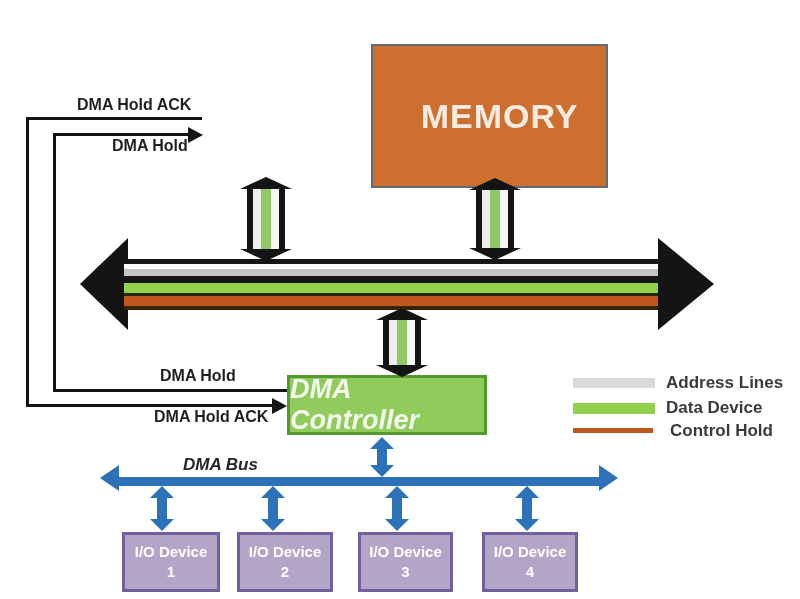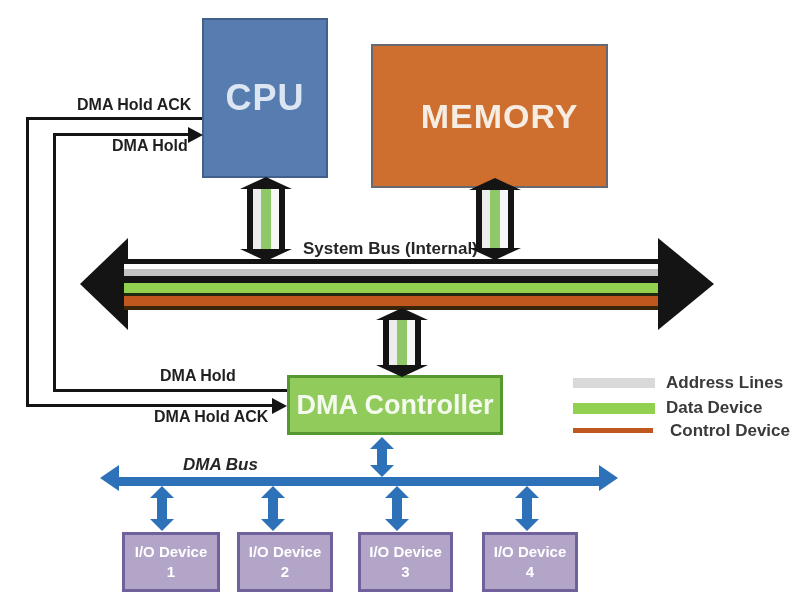--- a/index.html
+++ b/index.html
@@ -8,21 +8,21 @@
     font-family:"Liberation Sans",sans-serif;
   }
   .abs{position:absolute;}
 
   
   .block{position:absolute;display:flex;align-items:center;justify-content:center;box-sizing:border-box;}
   .cpu{left:202px;top:18px;width:126px;height:160px;border:2px solid #41608c;}
   .cpu .blabel{color:#dce6f2;font-size:36px;font-weight:600;letter-spacing:1px;}
   .memory{left:371px;top:44px;width:237px;height:144px;border:2px solid #666a70;padding-left:20px;}
   .memory .blabel{color:#f7ece2;font-size:34px;font-weight:600;letter-spacing:1px;}
-  .dma{left:287px;top:375px;width:216px;height:60px;border:3px solid #55982f;}
+  .dma{left:287px;top:375px;width:200px;height:60px;border:3px solid #55982f;font-style:italic;}
   .dma .blabel{color:#f4fbee;font-size:27px;font-weight:600;}
 
   
   .io{position:absolute;top:532px;height:60px;border:3px solid #70619c;box-sizing:border-box;
       display:flex;flex-direction:column;align-items:center;justify-content:center;line-height:1.35;}
   .io span{color:#ffffff;font-size:15px;font-weight:700;}
   .io1{left:122px;width:98px;} .io2{left:237px;width:96px;} .io3{left:358px;width:95px;} .io4{left:482px;width:96px;}
 
   
   .busbody{left:124px;top:259px;width:534px;height:51px;display:flex;flex-direction:column;}
@@ -74,43 +74,39 @@
   .legend-swatch{position:absolute;left:573px;}
   .legend-label{position:absolute;left:666px;color:#3a3a3a;font-size:17px;font-weight:600;white-space:nowrap;}
 
   .buslabel{position:absolute;color:#262626;font-size:17px;font-weight:600;white-space:nowrap;}
 </style>
 </head>
 <body>
 
 <div id="stage">
 
-  <div class="block cpu" style="background-color: rgb(86, 124, 176);">
-    <span class="blabel">CPU</span>
-  </div>
   <div class="block memory" style="background-color: rgb(207, 111, 47);">
     <span class="blabel">MEMORY</span>
   </div>
   <div class="block dma" style="background-color: rgb(144, 203, 92);">
     <span class="blabel">DMA Controller</span>
   </div>
 
   <div class="abs bushead-l"></div>
   <div class="abs bushead-r"></div>
   <div class="abs busbody">
     <div class="bs1"></div>
     <div class="bs2"></div>
     <div class="bs3"></div>
     <div class="bs4"></div>
     <div class="bs5"></div>
     <div class="bs6"></div>
     <div class="bs7"></div>
     <div class="bs8"></div>
   </div>
-  <div class="buslabel" style="left:303px;top:239px;">System Bus (Internal)</div>
 
   <div class="vconn conn-cpu">
     <div class="head-up"></div>
     <div class="shaft">
         <div class="vs1"></div>
         <div class="vs2"></div>
         <div class="vs3"></div>
         <div class="vs4"></div>
         <div class="vs5"></div>
       </div>
@@ -200,15 +196,15 @@
   <div class="io io4" style="background-color: rgb(178, 165, 200);">
     <span>I/O Device</span>
     <span>4</span>
   </div>
 
   <div class="legend-swatch" style="top: 378px; width: 82px; height: 10px; background-color: rgb(217, 217, 217);"></div>
   <div class="legend-label" style="top:373px;">Address Lines</div>
   <div class="legend-swatch" style="top: 403px; width: 82px; height: 11px; background-color: rgb(146, 208, 80);"></div>
   <div class="legend-label" style="top:398px;">Data Device</div>
   <div class="legend-swatch" style="top: 428px; width: 80px; height: 5px; background-color: rgb(192, 87, 31);"></div>
-  <div class="legend-label" style="top:421px;left:670px;">Control Device</div>
+  <div class="legend-label" style="top:421px;left:670px;">Control Hold</div>
 
 </div>
 
 </body></html>

